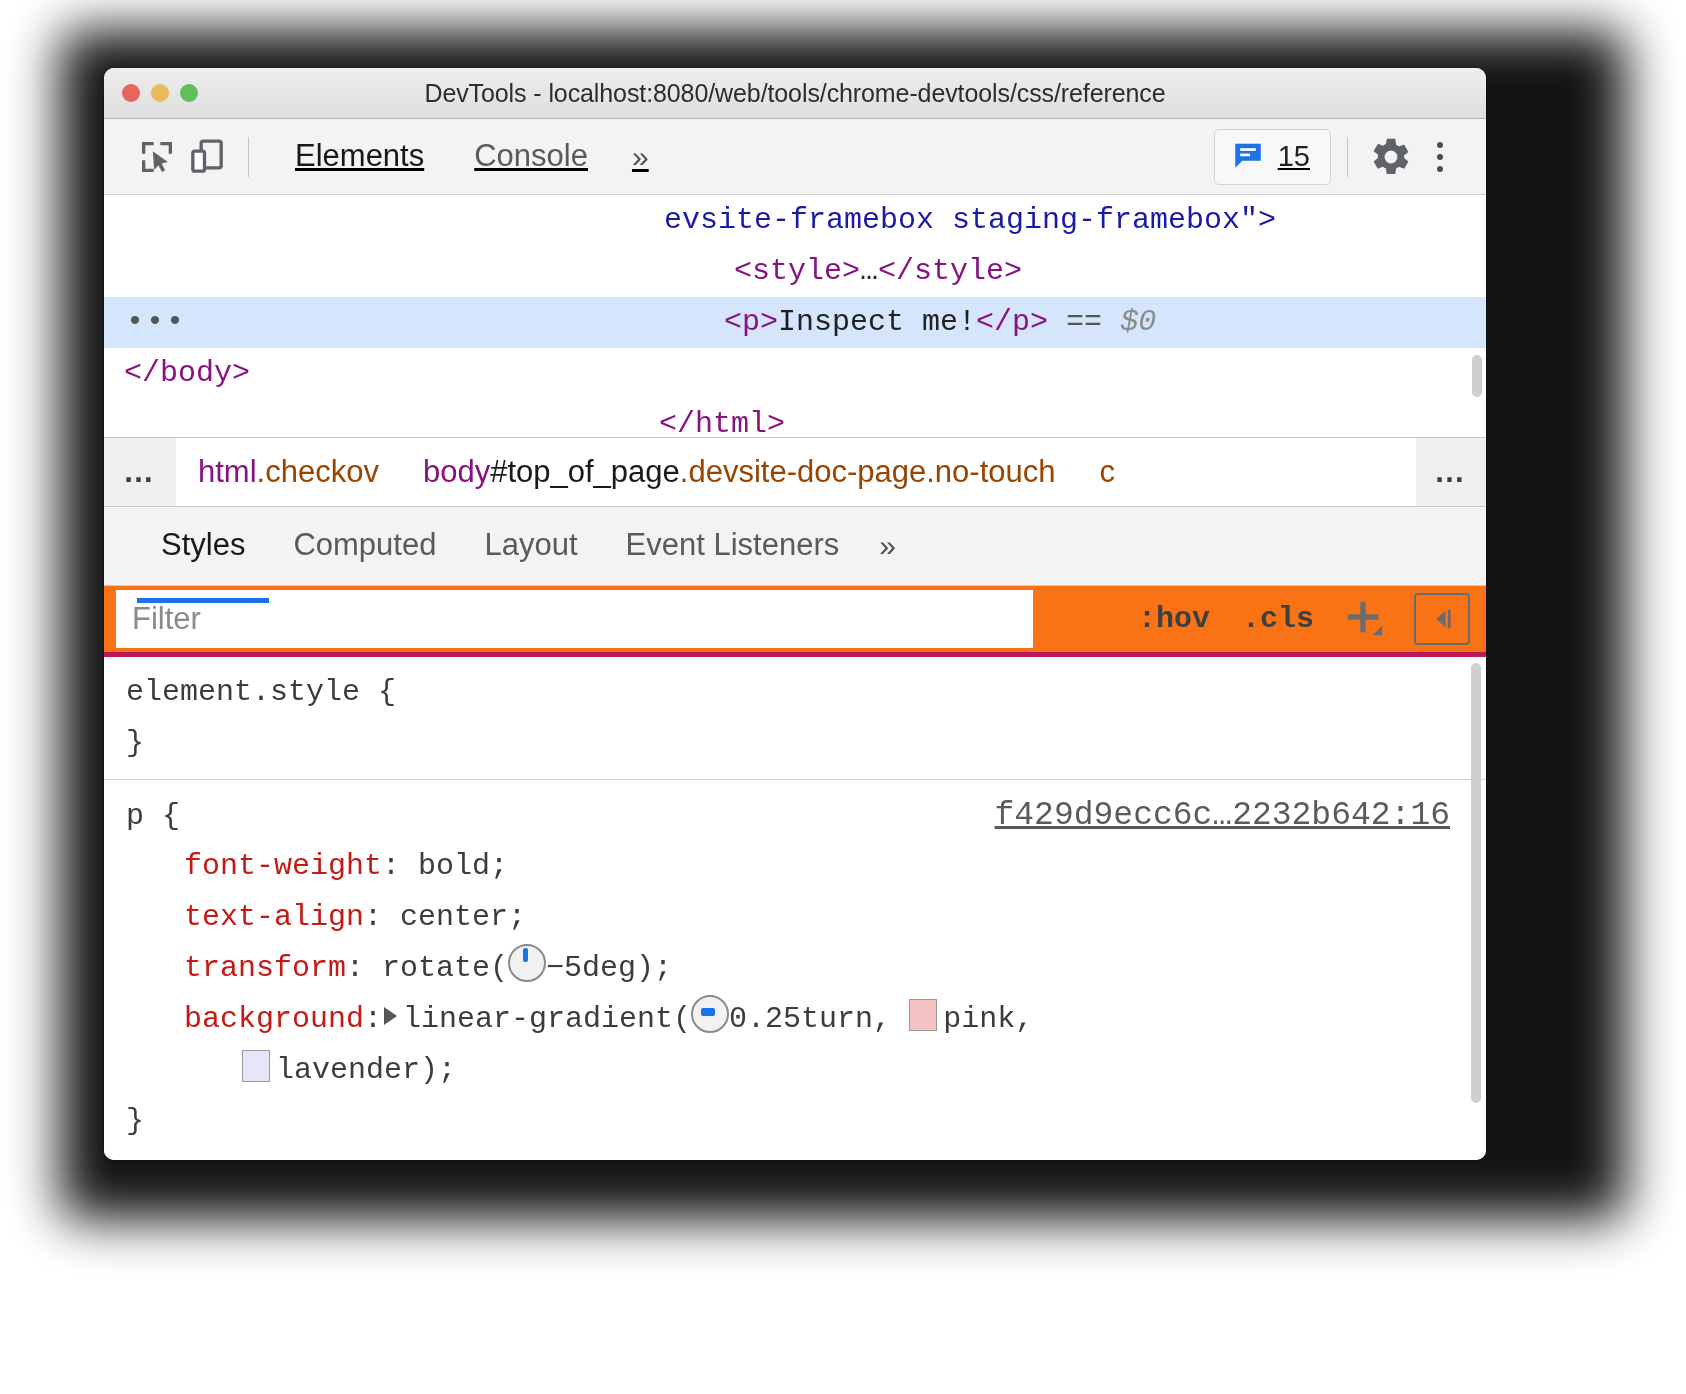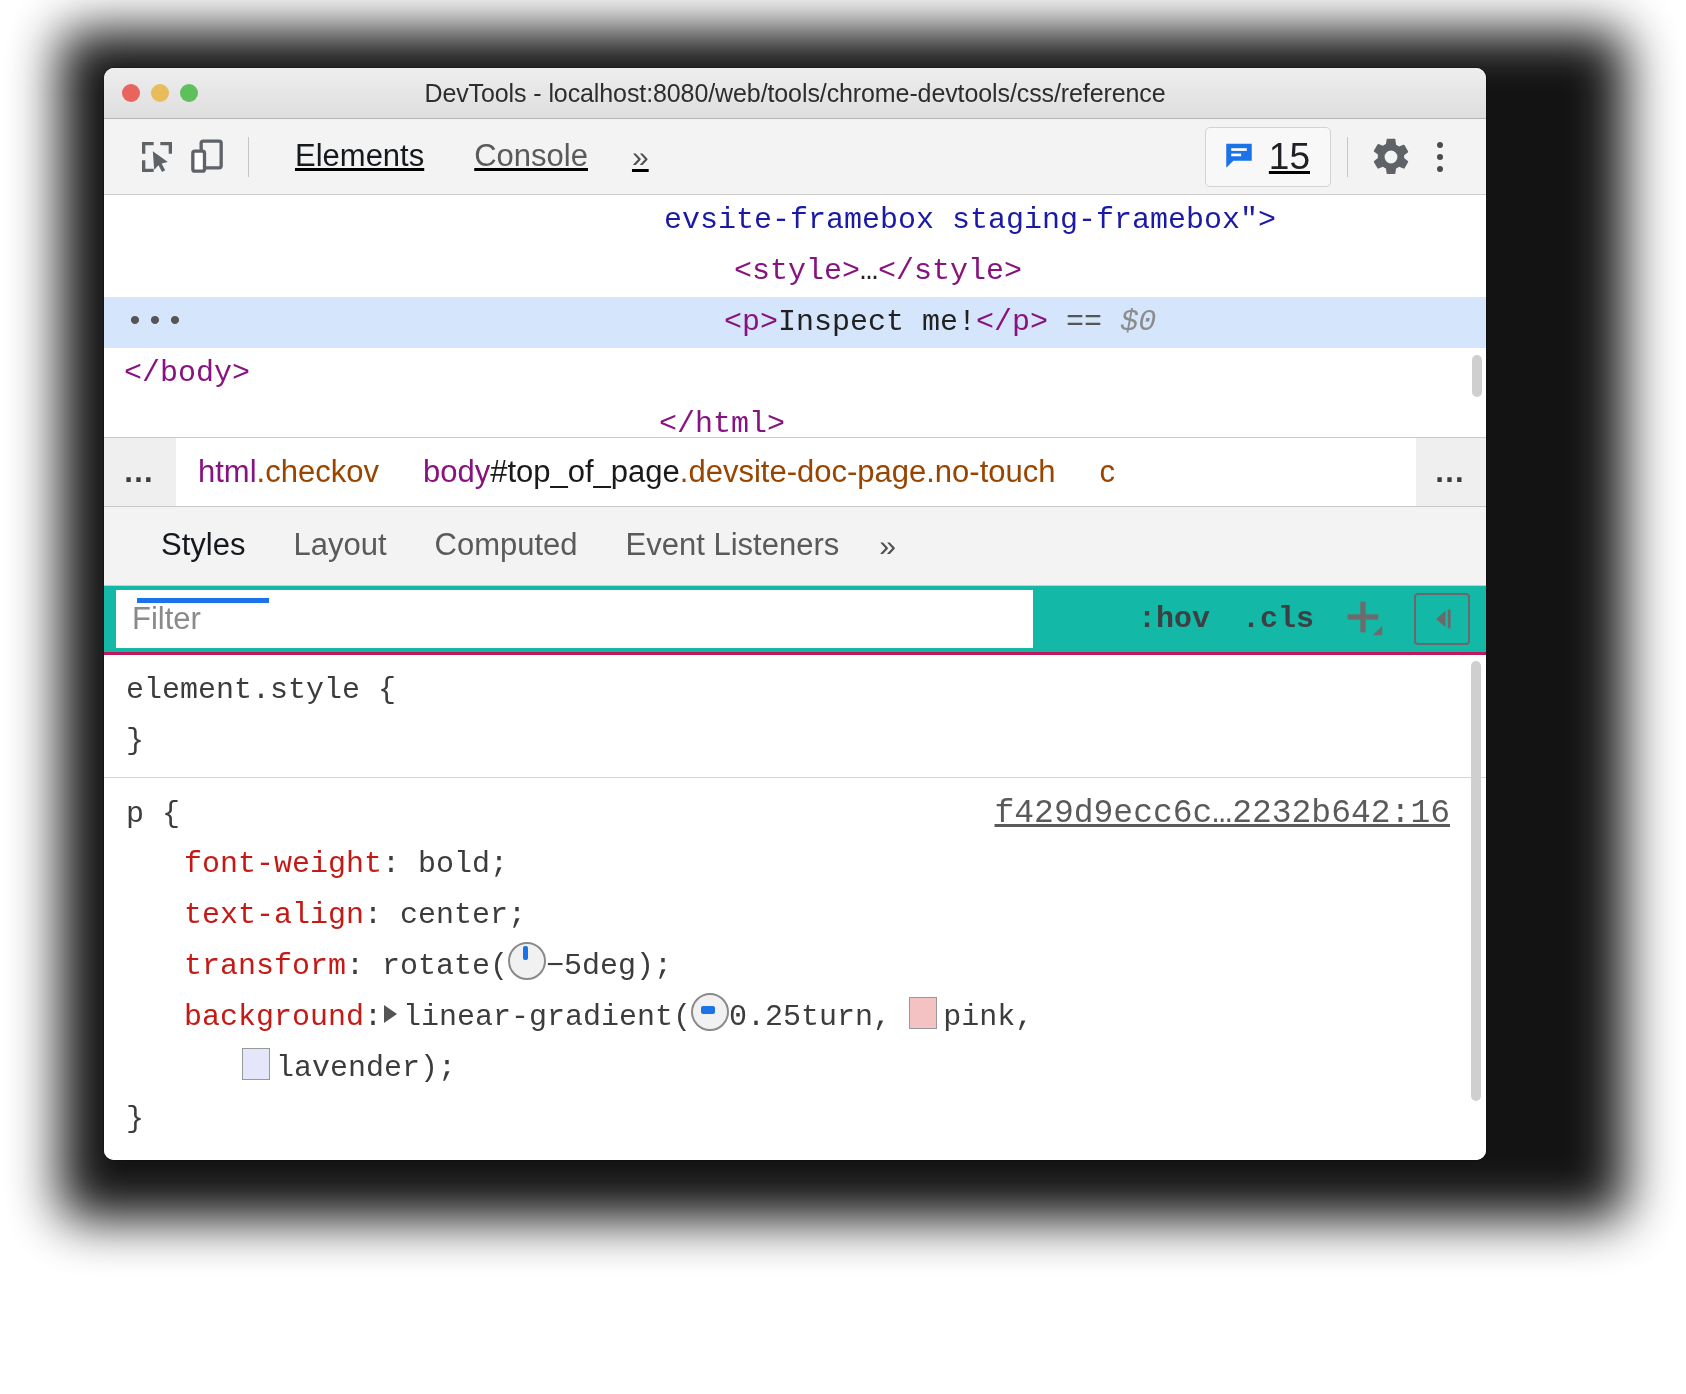--- a/index.html
+++ b/index.html
@@ -127,21 +127,21 @@
     gap: 0;
   }
   .msg-badge {
     display: flex; align-items: center; gap: 13px;
     border: 1px solid #d3d3d3;
     border-radius: 5px;
     background: #f8f8f8;
     padding: 8px 20px 8px 16px;
     cursor: pointer;
   }
-  .msg-count { font-size: 37px; color: #202124; }
+  .msg-count { font-size: 29px; color: #202124; }
   .gear { width: 54px; height: 54px; display:flex; align-items:center; justify-content:center; cursor:pointer; }
   .kebab {
     width: 44px; height: 54px; display:flex; flex-direction: column;
     align-items:center; justify-content:center; gap:6px; cursor:pointer;
   }
   .kebab i { width: 6px; height: 6px; border-radius: 50%; background: #4b4b4b; display:block; }
 
   
   .dom-tree {
     flex: 0 0 242px;
@@ -252,24 +252,24 @@
     content: "";
     position: absolute;
     left: 0; right: 0; bottom: -20px;
     height: 5px;
     background: #1a73e8;
   }
 
   
   .filterbar {
     flex: 0 0 66px;
-    background: #14b8a6;
+    background: #f97316;
     display: flex;
     align-items: stretch;
-    border-bottom: 3px solid #be185d;
+    border-bottom: 5px solid #be185d;
   }
   .filter-input {
     flex: 1 1 auto;
     margin: 4px 0 4px 12px;
     background: #ffffff;
     border: none;
     outline: none;
     font-size: 31px;
     color: #222;
     padding: 0 16px;
@@ -468,22 +468,22 @@
     <div class="crumbs">
       <div class="crumb-more-left">…</div>
       <div class="crumb"><span class="c-tag">html</span><span class="c-cls">.checkov</span></div>
       <div class="crumb"><span class="c-tag">body</span><span class="c-id">#top_of_page</span><span class="c-cls">.devsite-doc-page.no-touch</span></div>
       <div class="crumb"><span class="c-cls">c</span></div>
       <div class="crumb-more-right">…</div>
     </div>
 
     <div class="pane-tabs">
       <div class="ptab active">Styles</div>
+      <div class="ptab">Computed</div>
       <div class="ptab">Layout</div>
-      <div class="ptab">Computed</div>
       <div class="ptab">Event Listeners</div>
       <div class="chev">»</div>
     </div>
 
     <div class="filterbar">
       <input class="filter-input" type="text" placeholder="Filter" style="">
       <div class="fb-actions">
         <div class="fb-btn">:hov</div>
         <div class="fb-btn">.cls</div>
         <div class="plus-btn">

